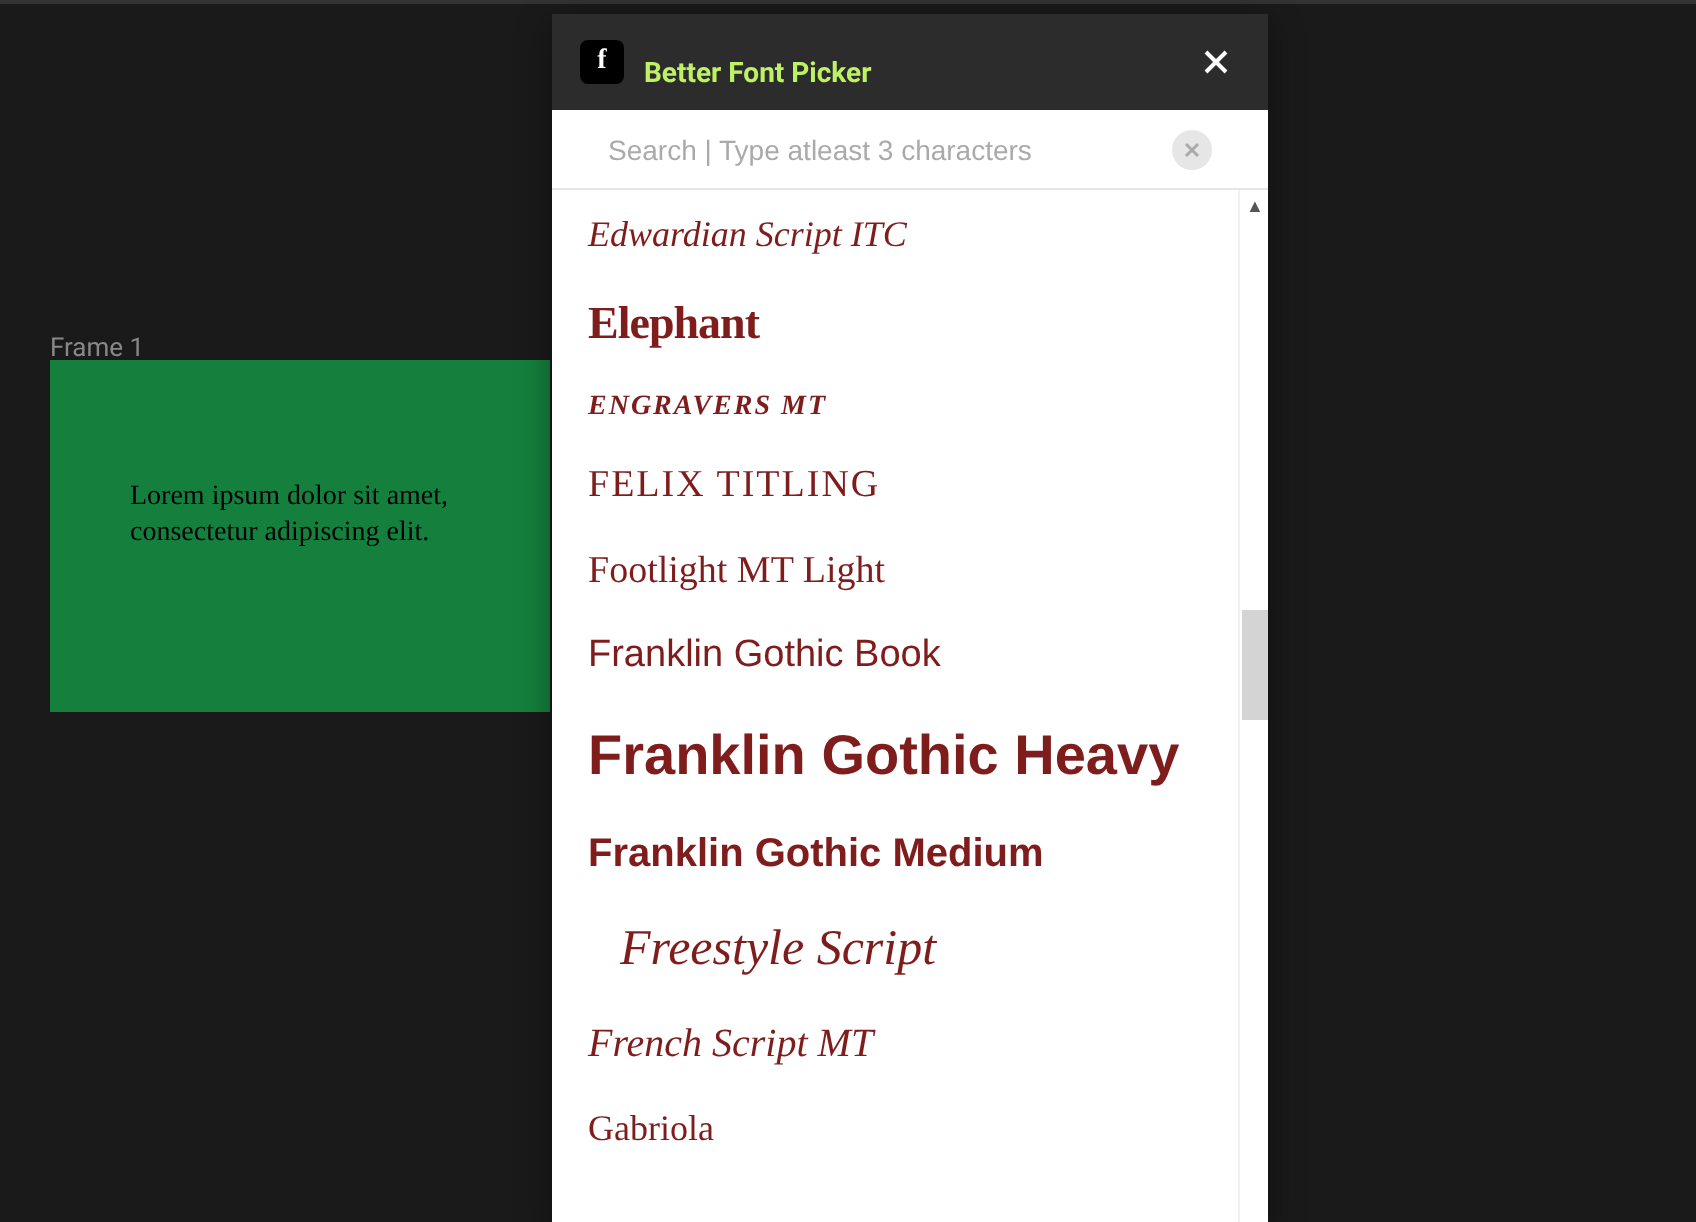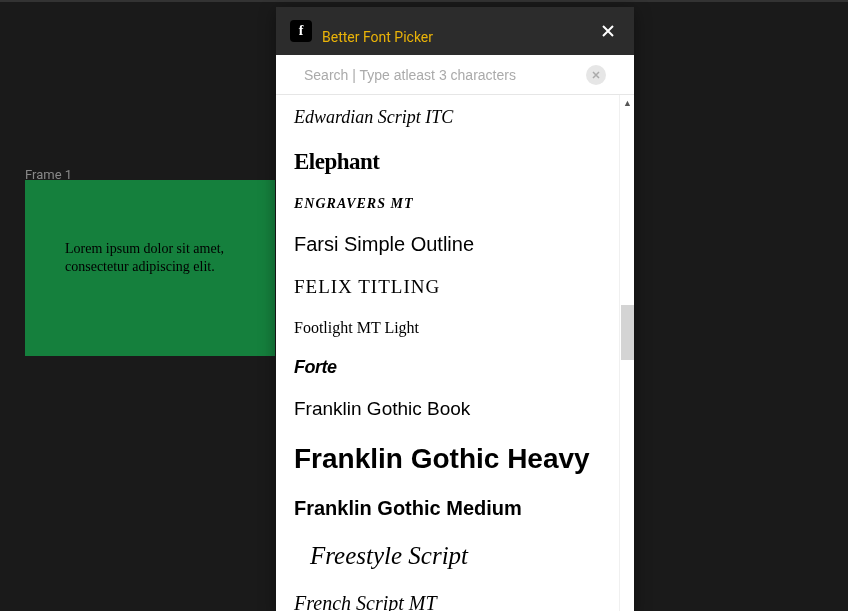--- a/index.html
+++ b/index.html
@@ -80,23 +80,23 @@
       border-radius: 4px;
       color: #fff;
       font-size: 14px;
       font-weight: bold;
       display: flex;
       align-items: center;
       justify-content: center;
       font-family: Georgia, serif;
     }
     .picker-title {
-      color: #eab308;
-      font-size: 14px;
-      font-weight: 400;
+      color: #bef264;
+      font-size: 14px;
+      font-weight: 700;
       margin-top: 12px;
     }
     .close-btn {
       width: 24px;
       height: 24px;
       display: flex;
       align-items: center;
       justify-content: center;
       cursor: pointer;
       color: #fff;
@@ -136,32 +136,32 @@
       overflow: hidden;
     }
     .font-list {
       flex: 1;
       overflow: hidden;
       padding: 2px 0 8px 0;
     }
     .font-item {
       padding: 8px 18px;
       cursor: pointer;
-      color: #000000;
+      color: #7f1d1d;
       font-size: 19px;
       line-height: 1.4;
     }
 
     
     .f-edwardian { font-family: "Brush Script MT", cursive; font-style: italic; font-size: 18px; }
     .f-elephant { font-family: Georgia, "Times New Roman", serif; font-weight: 900; font-size: 23px; letter-spacing: -0.5px; }
     .f-engravers { font-family: "Times New Roman", serif; font-weight: 700; letter-spacing: 1px; font-size: 14px; text-transform: uppercase; font-style: italic; }
     .f-farsi { font-family: Arial, sans-serif; font-weight: 400; font-size: 20px; }
     .f-felix { font-family: "Times New Roman", Georgia, serif; font-weight: 300; letter-spacing: 1px; font-size: 19px; text-transform: uppercase; }
-    .f-footlight { font-family: Georgia, serif; font-weight: 300; font-size: 16px; }
+    .f-footlight { font-family: Georgia, serif; font-weight: 300; font-size: 19px; }
     .f-forte { font-family: "Arial Black", sans-serif; font-style: italic; font-weight: 900; font-size: 18px; letter-spacing: -0.5px; }
     .f-franklin-book { font-family: "Arial Narrow", Arial, sans-serif; font-size: 19px; }
     .f-franklin-heavy { font-family: "Arial Black", Arial, sans-serif; font-weight: 900; font-size: 28px; }
     .f-franklin-medium { font-family: Arial, sans-serif; font-weight: 700; font-size: 20px; }
     .f-freestyle { font-family: "Brush Script MT", cursive; font-style: italic; font-size: 25px; margin-left: 16px; }
     .f-french { font-family: "Brush Script MT", cursive; font-style: italic; font-size: 20px; }
     .f-gabriola { font-family: Georgia, serif; font-weight: 300; font-size: 18px; }
 
     .scrollbar-track {
       width: 15px;
@@ -224,24 +224,22 @@
           <path d="M2 2 L8 8 M8 2 L2 8" stroke-width="1.5"></path>
         </svg>
       </div>
     </div>
 
     <div class="list-container">
       <div class="font-list">
         <div class="font-item f-edwardian">Edwardian Script ITC</div>
         <div class="font-item f-elephant">Elephant</div>
         <div class="font-item f-engravers">ENGRAVERS MT</div>
-        <div class="font-item f-farsi">Farsi Simple Outline</div>
         <div class="font-item f-felix">FELIX TITLING</div>
         <div class="font-item f-footlight">Footlight MT Light</div>
-        <div class="font-item f-forte">Forte</div>
         <div class="font-item f-franklin-book">Franklin Gothic Book</div>
         <div class="font-item f-franklin-heavy">Franklin Gothic Heavy</div>
         <div class="font-item f-franklin-medium">Franklin Gothic Medium</div>
         <div class="font-item f-freestyle">Freestyle Script</div>
         <div class="font-item f-french">French Script MT</div>
         <div class="font-item f-gabriola">Gabriola</div>
       </div>
       <div class="scrollbar-track">
         <div class="scroll-arrow-up">▲</div>
         <div class="scroll-thumb"></div>

